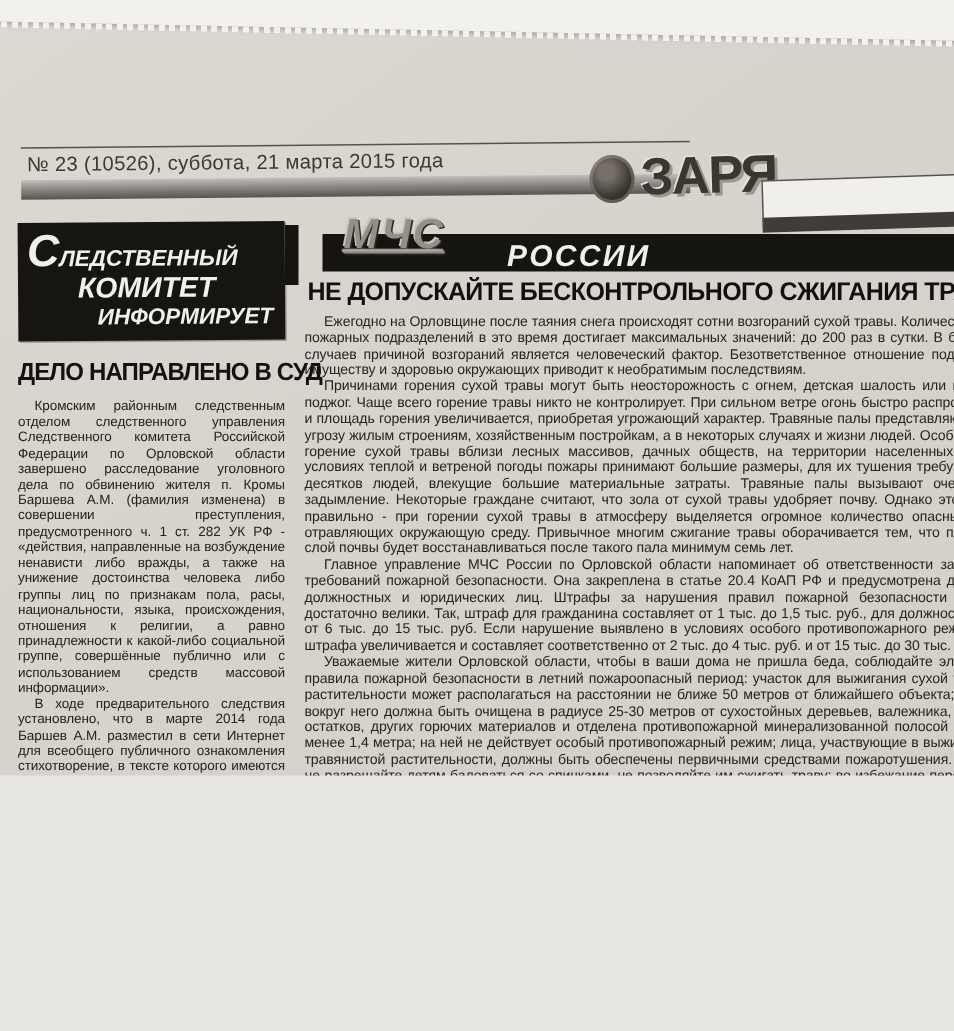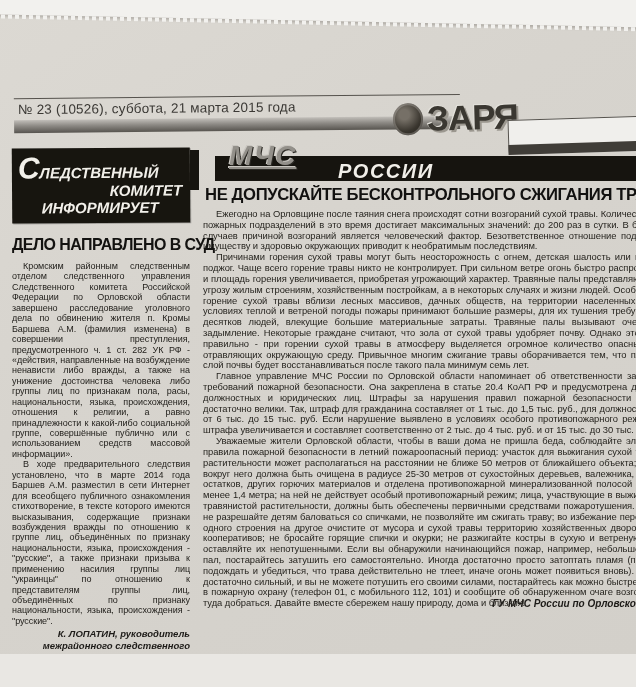--- a/index.html
+++ b/index.html
@@ -4,21 +4,21 @@
 <style>
   html,body { margin:0; padding:0; }
   body {
     width:636px; height:687px;
     background:#e9e7e3;
     font-family:"Liberation Sans", sans-serif;
     overflow:hidden;
   }
   .page {
     position:relative;
-    width:636px; height:654px;
+    width:636px; height:517px;
     background:linear-gradient(145deg,#dcd9d3 0%, #d7d4ce 40%, #d3d0ca 100%);
     overflow:hidden;
   }
   
   .tear {
     position:absolute; top:-40px; left:-20px;
     width:720px; height:54px;
     background:#f2f1ee;
     transform:rotate(1.15deg);
     transform-origin:0 100%;
@@ -75,22 +75,22 @@
   
   .rubric-box {
     background:#17150f; color:#f2f0ea;
     font-style:italic; font-weight:800;
     padding:5px 8px 7px 6px;
     transform:rotate(-0.4deg);
     box-shadow:1px 1px 0 rgba(0,0,0,.25);
   }
   .rubric-box .l1 { font-size:15px; line-height:1.0; }
   .rubric-box .l1::first-letter { font-size:30px; font-weight:900; }
-  .rubric-box .l2 { font-size:15px; line-height:1.1; text-align:right; padding-left:34px; }
-  .rubric-box .l3 { font-size:15px; line-height:1.1; text-align:center; }
+  .rubric-box .l2 { font-size:19px; line-height:1.1; text-align:left; padding-left:34px; }
+  .rubric-box .l3 { font-size:15px; line-height:1.1; text-align:right; }
   .left-headline {
     margin:12px 0 7px 0;
     font-size:16.5px; font-weight:900; letter-spacing:-0.6px;
     color:#131210; white-space:nowrap; transform:scaleX(.97); transform-origin:0 50%;
   }
   .col-left p {
     margin:0; font-size:9px; line-height:1.16;
     text-align:justify; text-indent:11px;
     color:#24221e; letter-spacing:-0.05px;
   }

